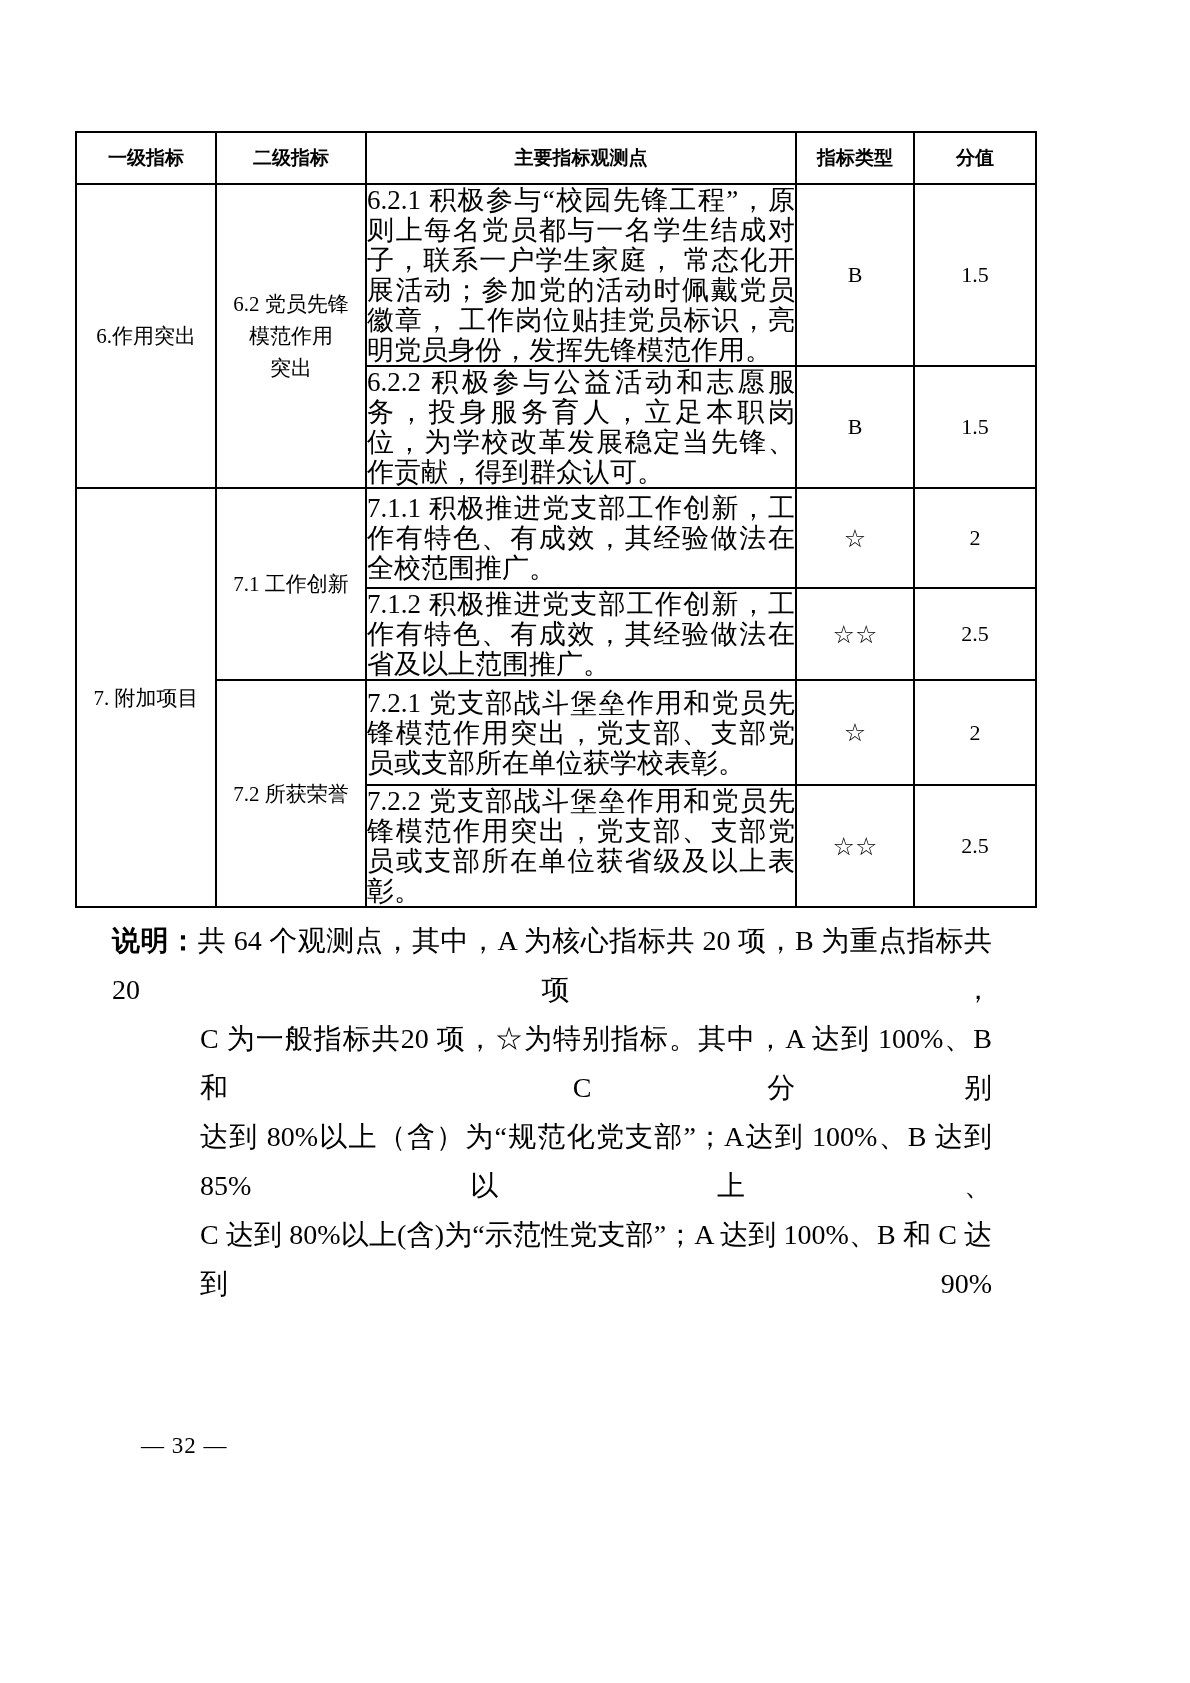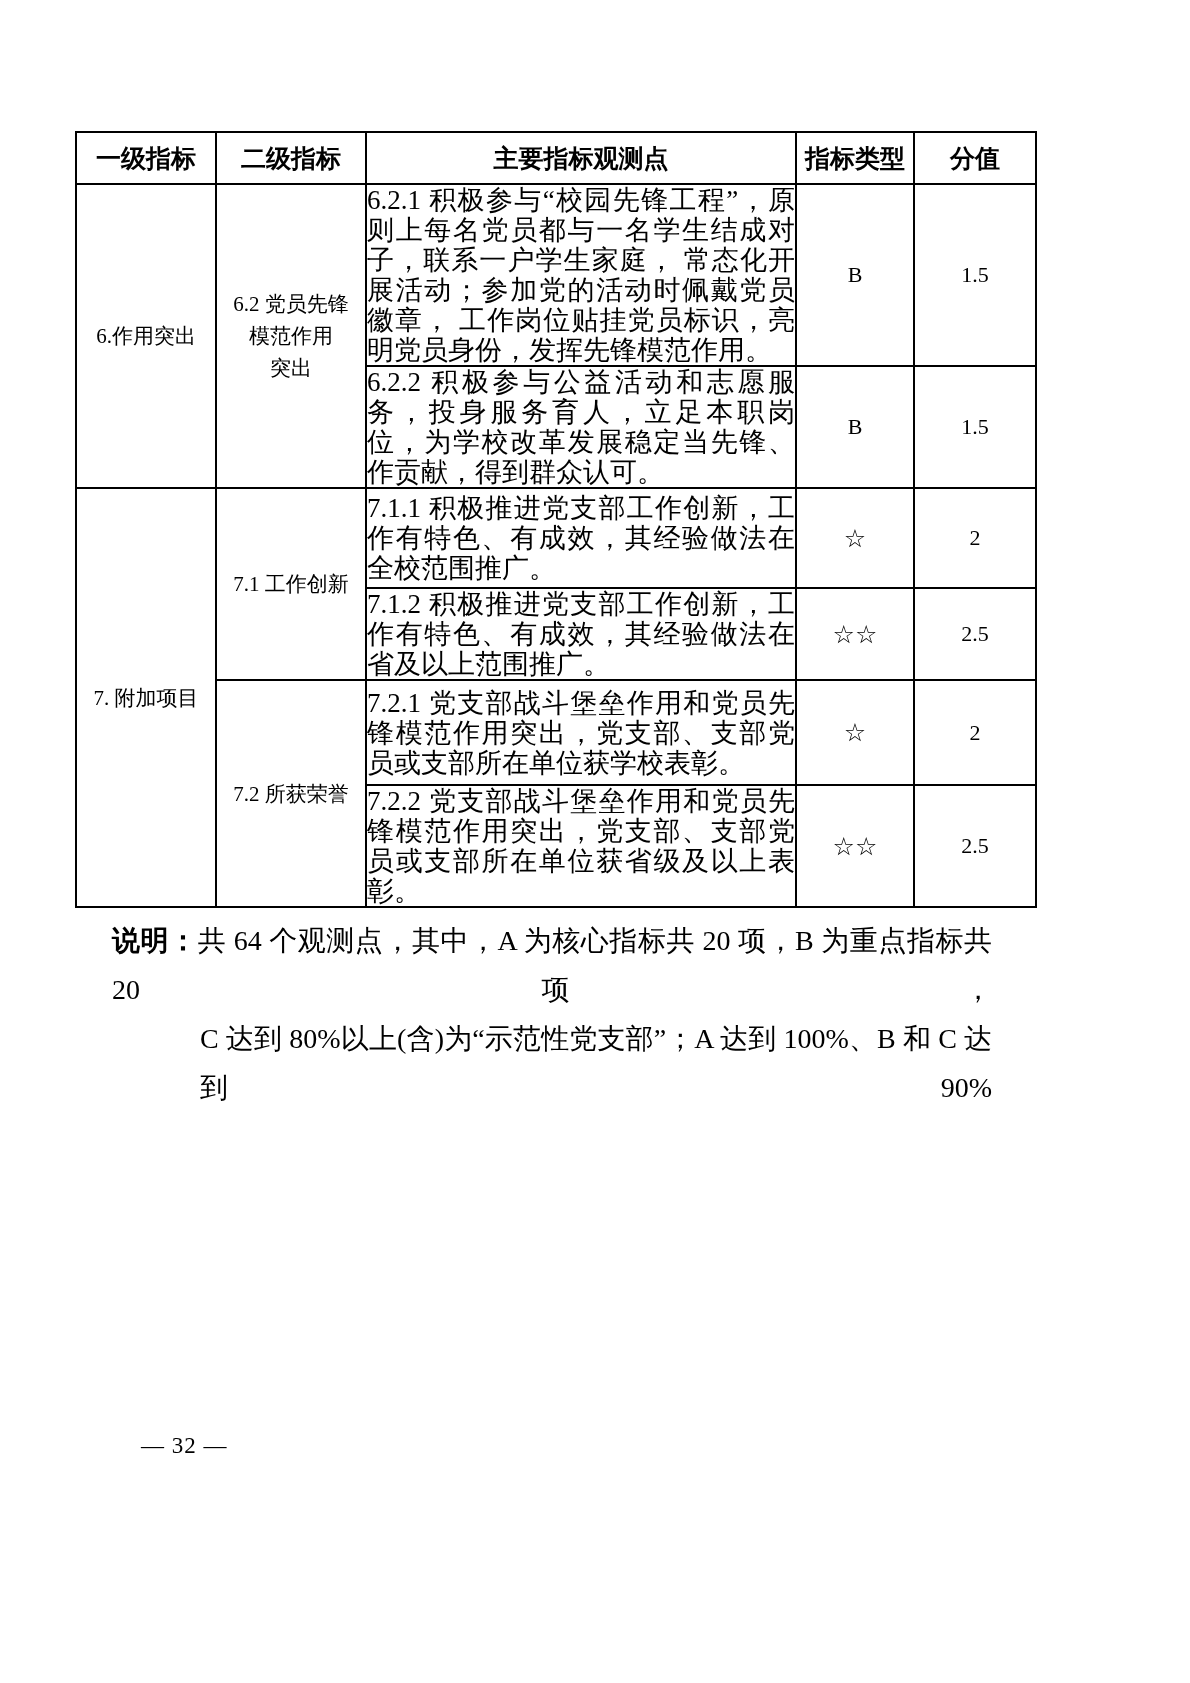--- a/index.html
+++ b/index.html
@@ -26,21 +26,21 @@
   }
   .doc-table th, .doc-table td {
     border: 2px solid #000;
     padding: 0;
     vertical-align: middle;
     overflow: hidden;
   }
   .doc-table th {
     font-family: "Liberation Sans", "DejaVu Sans", sans-serif;
     font-weight: bold;
-    font-size: 25px;
+    font-size: 19px;
     text-align: center;
     height: 50px;
   }
   .cell-center {
     text-align: center;
     font-size: 21px;
     line-height: 32px;
   }
   .cell-obs {
     font-size: 27px;
@@ -150,18 +150,20 @@
       <td class="cell-type star">☆☆</td>
       <td class="cell-score">2.5</td>
     </tr>
   </tbody>
     </table>
 
   <div class="notes">
     <div class="notes-line">
       <span class="notes-label">说明：</span><span>共 64 个观测点，其中，A 为核心指标共 20 项，B 为重点指标共 20 项，</span>
     </div>
+    <div class="notes-line indent">C 为一般指标共20 项，☆为特别指标。其中，A 达到 100%、B 和 C 分别</div>
+    <div class="notes-line indent">达到 80%以上（含）为“规范化党支部”；A达到 100%、B 达到 85%以上、</div>
     <div class="notes-line indent">C 达到 80%以上(含)为“示范性党支部”；A 达到 100%、B 和 C 达到 90%</div>
   </div>
 
   <div class="page-number">— 32 —</div>
 
 </div>
 
 </body></html>

